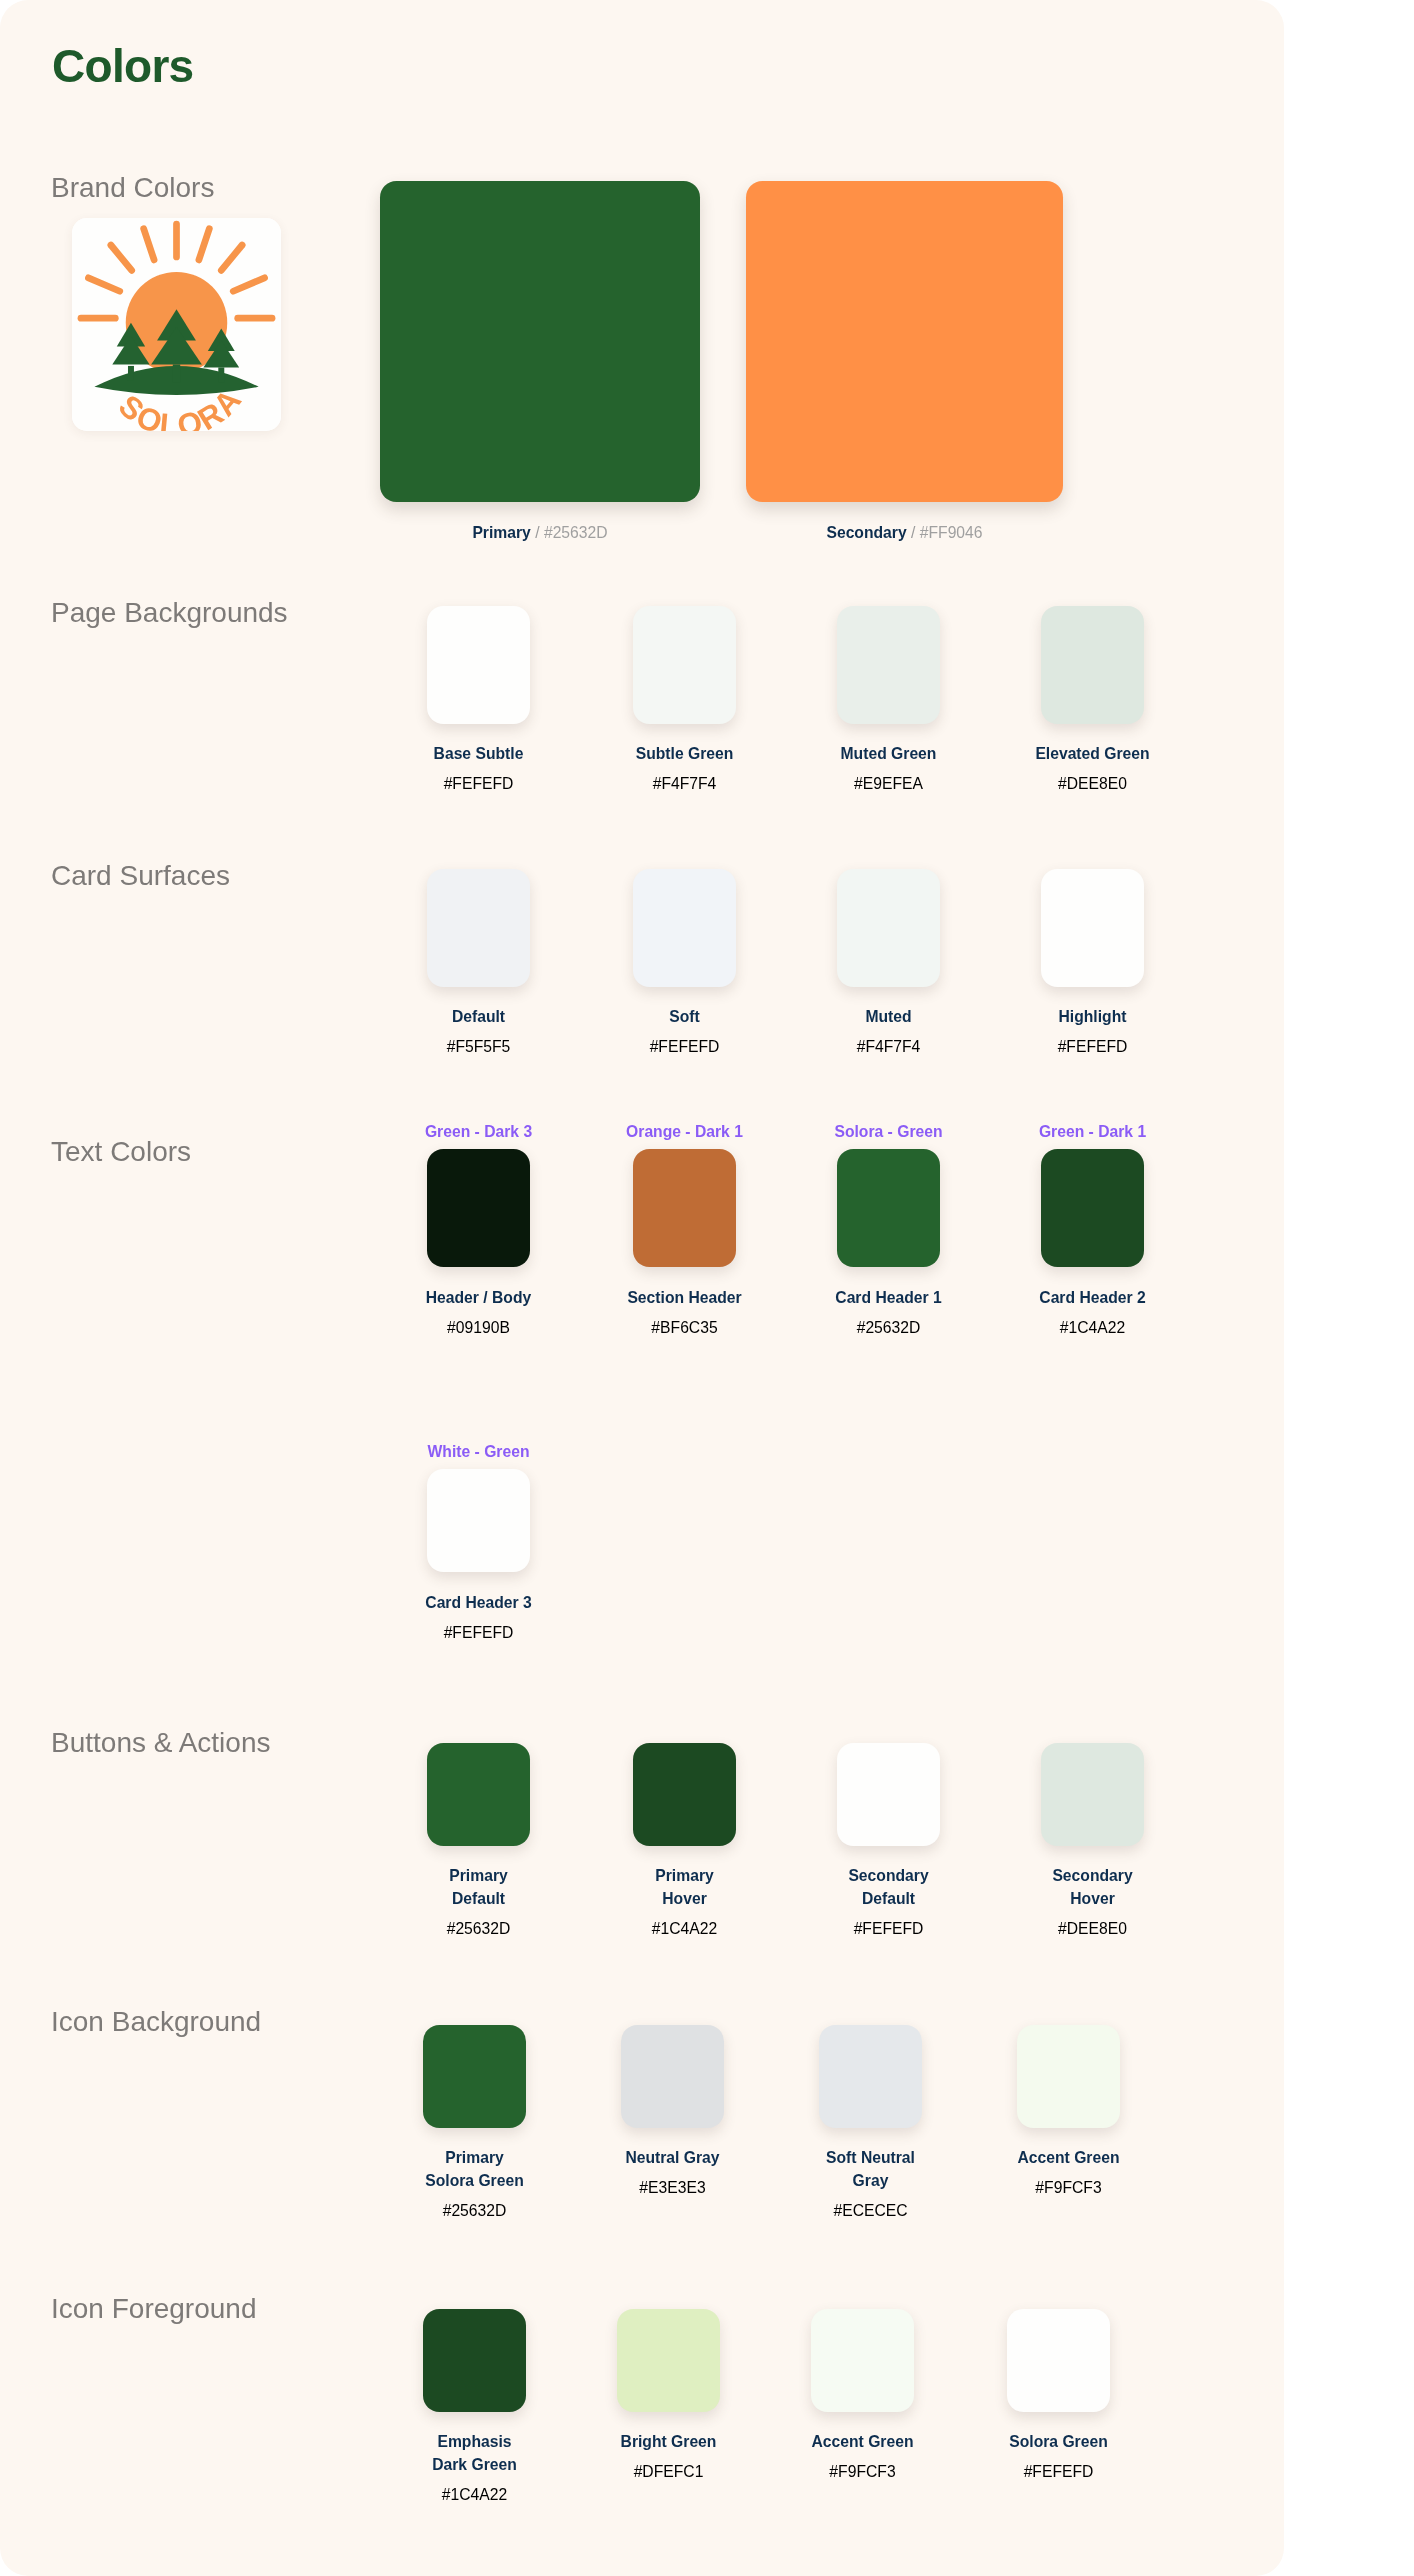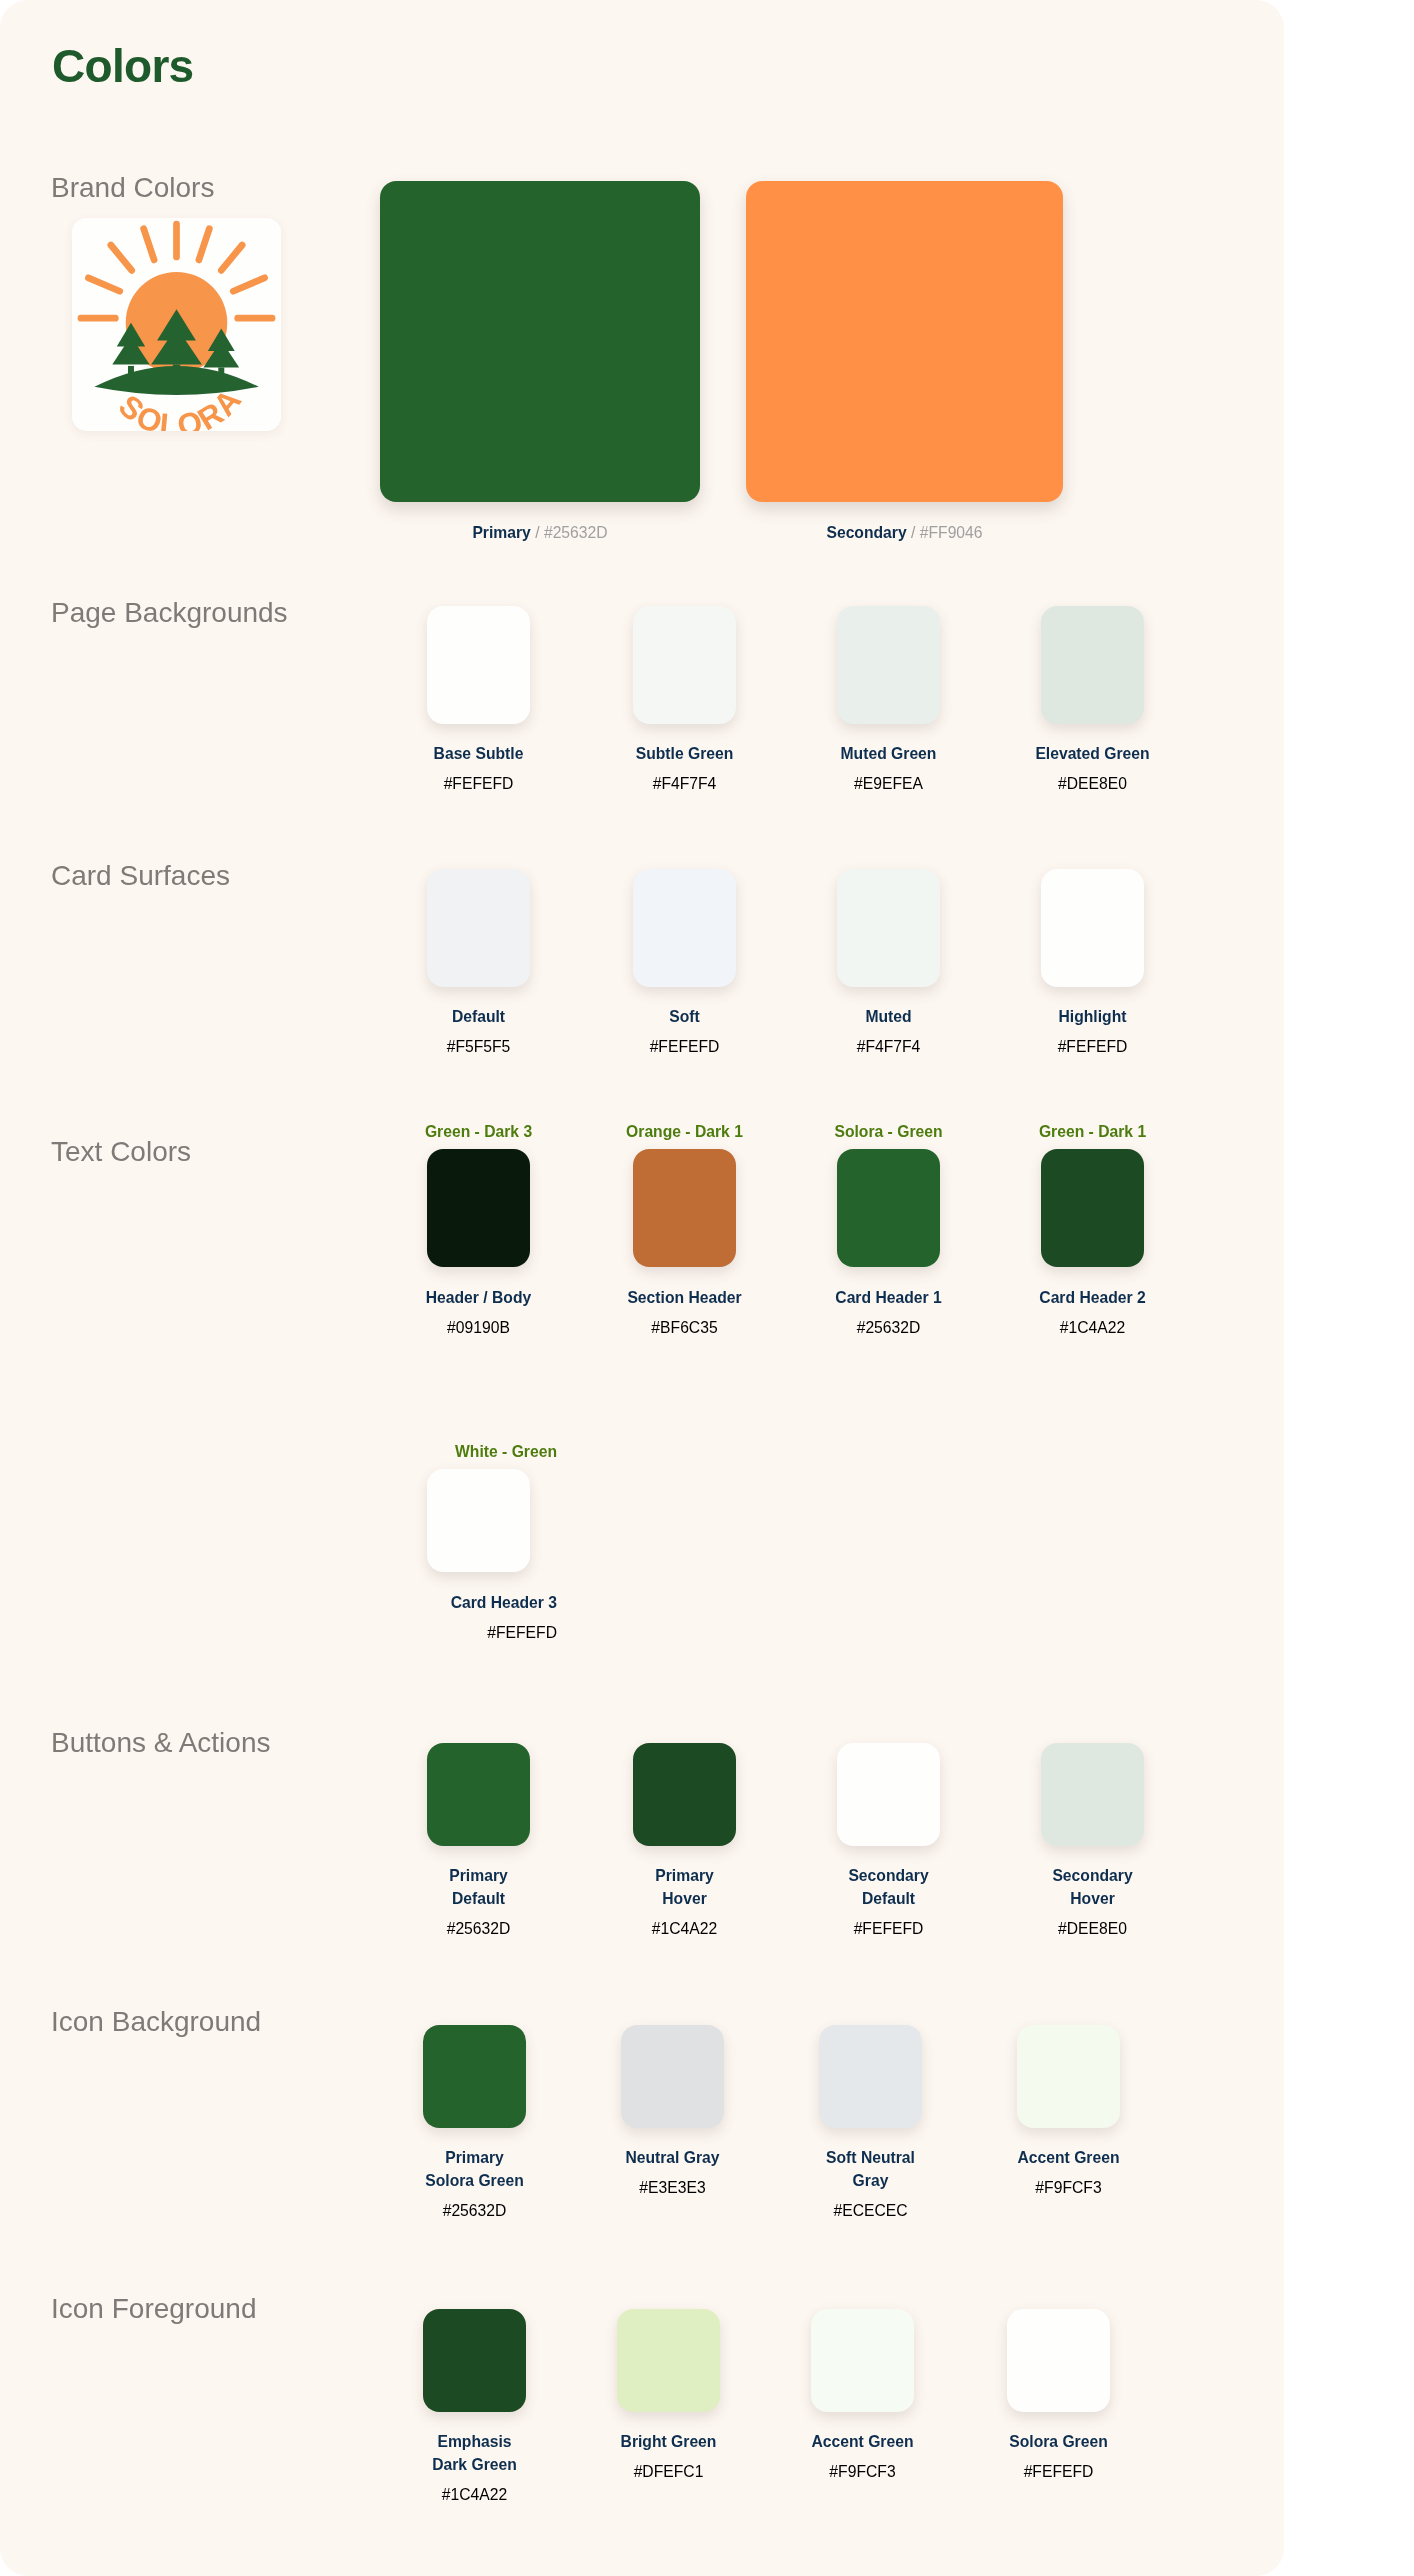--- a/index.html
+++ b/index.html
@@ -85,21 +85,21 @@
 
   
   .swatch-col {
     position: absolute;
     width: 157px;
     text-align: center;
   }
   .swatch-toplabel {
     font-size: 15.7px;
     font-weight: 700;
-    color: #4d7c0f;
+    color: #8b5cf6;
     line-height: 1.25;
     margin-bottom: 7.5px;
     white-space: nowrap;
   }
   .swatch-chip {
     width: 103px;
     height: 91px;
     border-radius: 16.4px;
     margin: 0 auto;
     box-shadow: 0 5.2px 12.7px rgba(70,55,45,0.13);
@@ -265,21 +265,21 @@
     </div>
     <div class="swatch-col" style="left:1014px;top:0px;">
       <div class="swatch-toplabel">Green - Dark 1</div>
       <div class="swatch-chip tall" style="background:#1C4A22;"></div>
       <div class="swatch-name">Card Header 2</div>
       <div class="swatch-hex">#1C4A22</div>
     </div>
   </div>
 
   <div class="section" style="top:1442px;height:239px;">
-    <div class="swatch-col" style="left:400px;top:0px;text-align:right;">
+    <div class="swatch-col" style="left:400px;top:0px;">
       <div class="swatch-toplabel">White - Green</div>
       <div class="swatch-chip" style="background:#FEFEFD;height:103px;"></div>
       <div class="swatch-name">Card Header 3</div>
       <div class="swatch-hex">#FEFEFD</div>
     </div>
   </div>
 
   <div class="section" style="top:1735px;height:224px;">
     <div class="section-title" style="top:-7.5px;">Buttons &amp; Actions</div>
 

